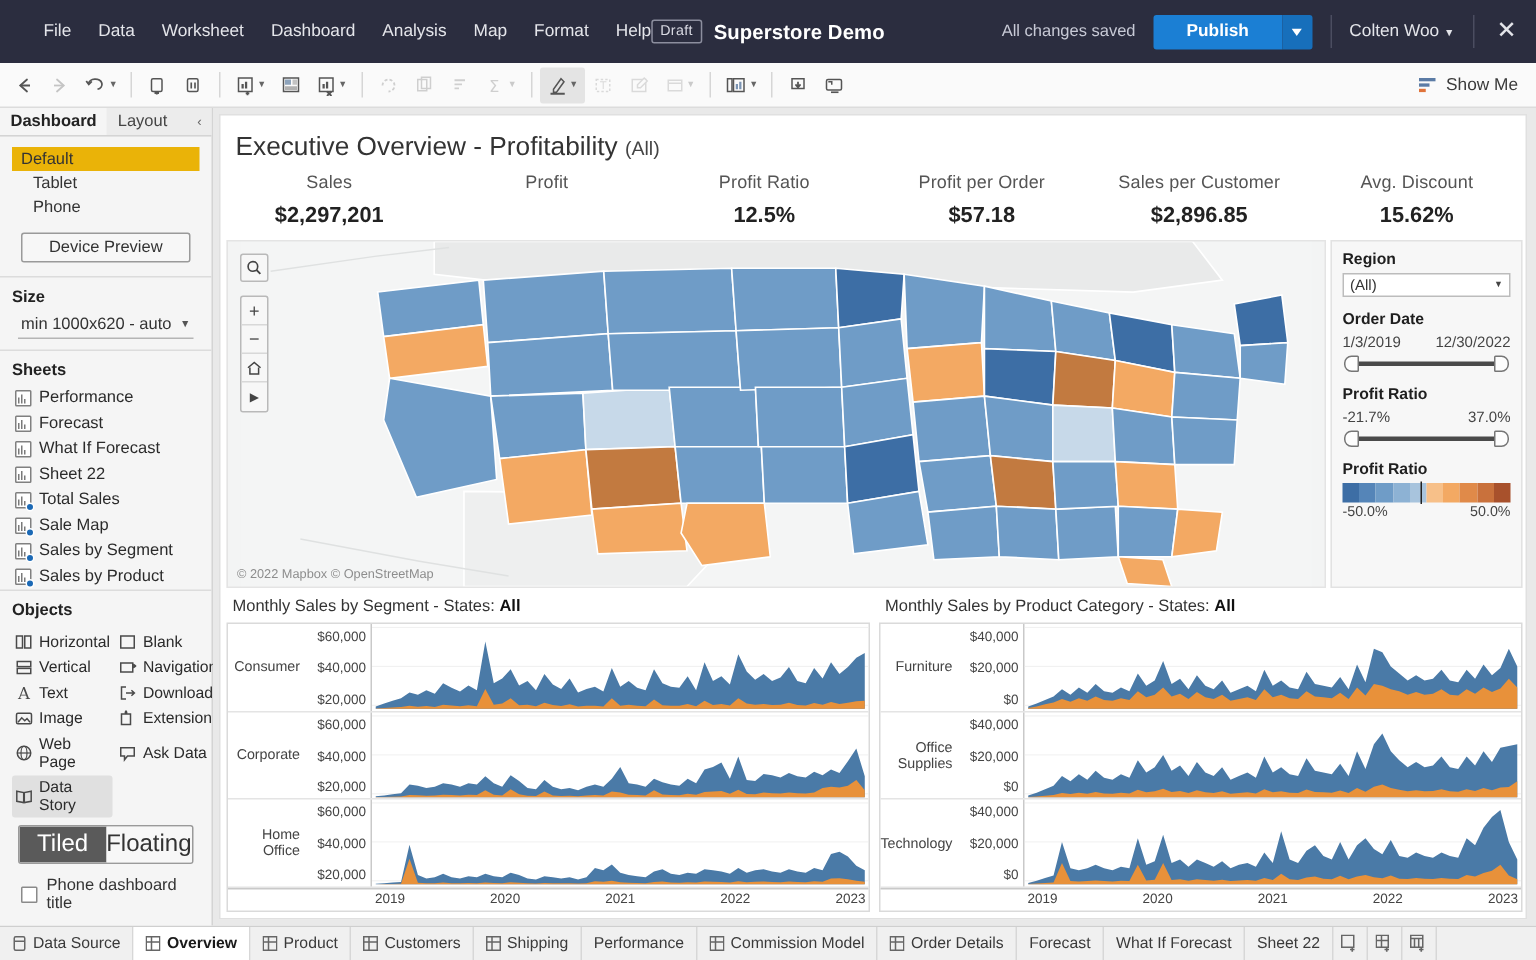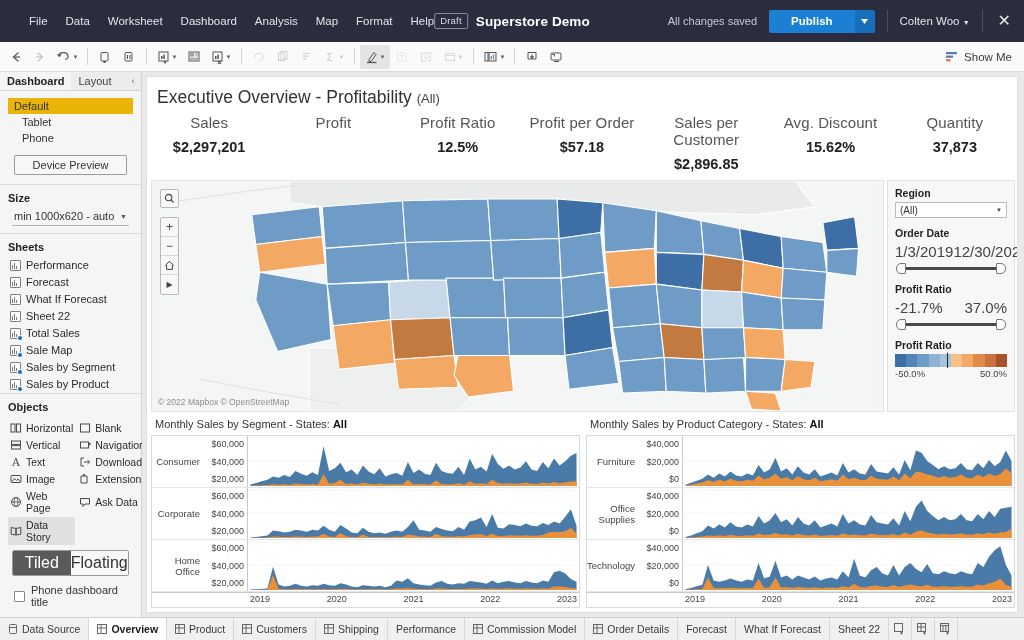--- a/index.html
+++ b/index.html
@@ -153,21 +153,21 @@
     background: #ffffff; flex: 1; display: flex; flex-direction: column;
     border: 1px solid #e0e0e0; overflow: hidden;
   }
   .dash-title {
     font-size: 17.5px; color: #333; padding: 10px 0 4px 10px; font-weight: normal;
   }
   .dash-title .sub { font-size: 13px; color: #444; }
   
   .kpi-row { display: flex; padding: 2px 0 8px 0; }
   .kpi { flex: 1; text-align: center; }
-  .kpi-label { font-size: 15px; color: #555; letter-spacing: .1px; }
+  .kpi-label { font-size: 12px; color: #555; letter-spacing: .1px; }
   .kpi-value { font-size: 14.5px; color: #222; font-weight: bold; padding-top: 8px; }
   
   .midrow { display: flex; height: 232px; padding: 0 2px 0 4px; gap: 3px; }
   .mapbox-panel {
     flex: 1; position: relative; background: #f3f4f4; overflow: hidden;
     border: 1px solid #e4e4e4;
   }
   .map-zoomsearch {
     position: absolute; left: 8px; top: 8px; width: 19px; height: 19px;
     background: #f7f7f7; border: 1px solid #b9b9b9; border-radius: 2px;
@@ -191,21 +191,21 @@
     width: 128px; background: #f7f7f7; border: 1px solid #e2e2e2;
     padding: 6px 7px; font-size: 10px; color: #333;
   }
   .f-title { font-weight: bold; font-size: 10.5px; color: #1f1f1f; margin-bottom: 3px; }
   .f-select {
     border: 1px solid #bcbcbc; background: #fff; height: 16px; display: flex;
     align-items: center; padding: 0 4px; font-size: 10px; cursor: pointer; color: #333;
   }
   .f-select .caret3 { margin-left: auto; font-size: 6px; color: #444; }
   .f-block { margin-bottom: 9px; }
-  .f-range { display: flex; justify-content: space-between; font-size: 15px; color: #444; padding: 1px 0 2px; }
+  .f-range { display: flex; justify-content: space-between; font-size: 10px; color: #444; padding: 1px 0 2px; }
   .slider { position: relative; height: 12px; margin: 0 1px; }
   .slider .track {
     position: absolute; top: 5px; left: 5px; right: 5px; height: 3px;
     background: #4a4a4a; border-radius: 2px;
   }
   .slider .knob {
     position: absolute; top: 1px; width: 10px; height: 11px; background: #fdfdfd;
     border: 1px solid #767676; cursor: pointer;
   }
   .slider .knob.l { left: 0; border-radius: 5px 1px 1px 5px; }
@@ -697,24 +697,20 @@
             <div class="kpi-label">Profit per Order</div>
             <div class="kpi-value">$57.18</div>
           </div>
           <div class="kpi">
             <div class="kpi-label">Sales per Customer</div>
             <div class="kpi-value">$2,896.85</div>
           </div>
           <div class="kpi">
             <div class="kpi-label">Avg. Discount</div>
             <div class="kpi-value">15.62%</div>
-          </div>
-          <div class="kpi">
-            <div class="kpi-label">Quantity</div>
-            <div class="kpi-value">37,873</div>
           </div>
         </div>
 
       <div class="midrow">
         <div class="mapbox-panel">
           <div class="map-zoomsearch">
             <svg width="11" height="11" viewBox="0 0 11 11">
                 <circle cx="4.6" cy="4.6" r="3.2" stroke="#444" stroke-width="1.1" fill="none"></circle>
                 <path d="M7 7 L9.6 9.6" stroke="#444" stroke-width="1.2"></path>
               </svg>

